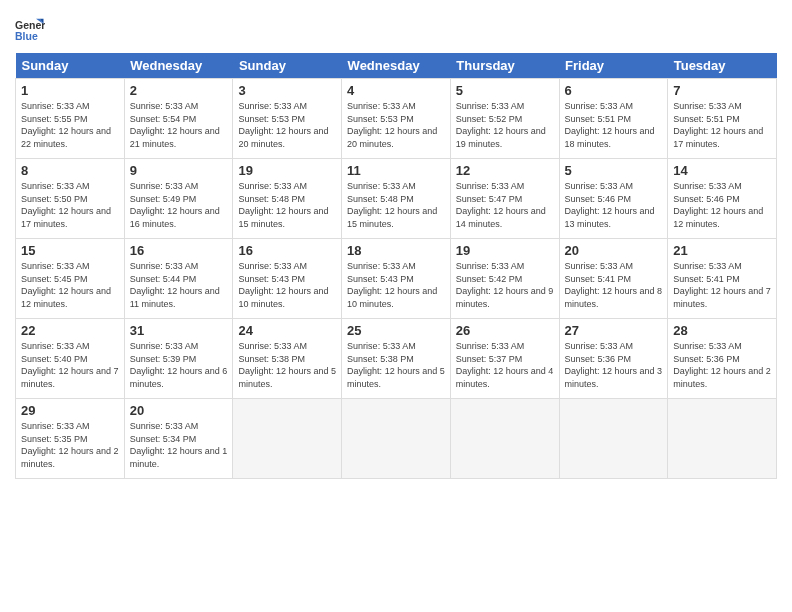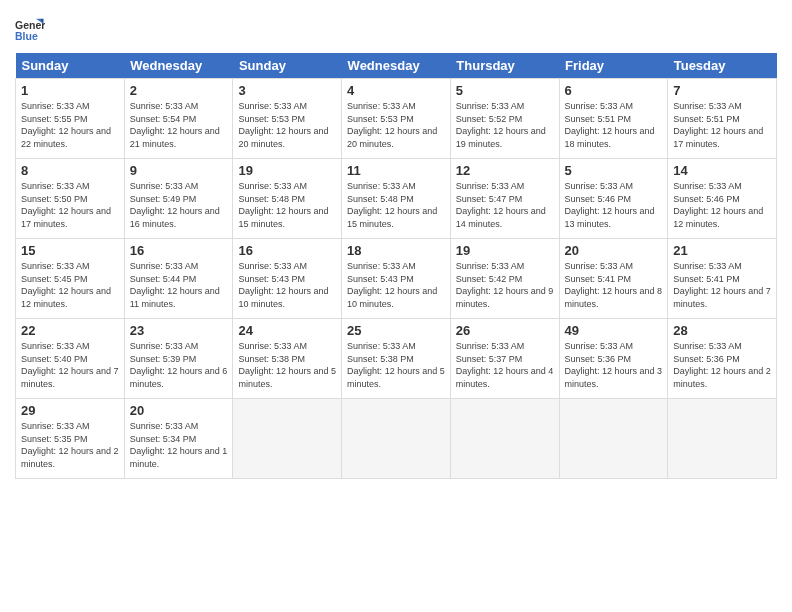--- a/index.html
+++ b/index.html
@@ -203,37 +203,37 @@
             <span class="day-number">21</span>
             <div class="day-info">Sunrise: 5:33 AM<br>Sunset: 5:41 PM<br>Daylight: 12 hours and 7 minutes.</div>
           </td>
         </tr>
         <tr>
           <td>
             <span class="day-number">22</span>
             <div class="day-info">Sunrise: 5:33 AM<br>Sunset: 5:40 PM<br>Daylight: 12 hours and 7 minutes.</div>
           </td>
           <td>
-            <span class="day-number">23</span>
+            <span class="day-number">31</span>
             <div class="day-info">Sunrise: 5:33 AM<br>Sunset: 5:39 PM<br>Daylight: 12 hours and 6 minutes.</div>
           </td>
           <td>
             <span class="day-number">24</span>
             <div class="day-info">Sunrise: 5:33 AM<br>Sunset: 5:38 PM<br>Daylight: 12 hours and 5 minutes.</div>
           </td>
           <td>
             <span class="day-number">25</span>
             <div class="day-info">Sunrise: 5:33 AM<br>Sunset: 5:38 PM<br>Daylight: 12 hours and 5 minutes.</div>
           </td>
           <td>
             <span class="day-number">26</span>
             <div class="day-info">Sunrise: 5:33 AM<br>Sunset: 5:37 PM<br>Daylight: 12 hours and 4 minutes.</div>
           </td>
           <td>
-            <span class="day-number">49</span>
+            <span class="day-number">27</span>
             <div class="day-info">Sunrise: 5:33 AM<br>Sunset: 5:36 PM<br>Daylight: 12 hours and 3 minutes.</div>
           </td>
           <td>
             <span class="day-number">28</span>
             <div class="day-info">Sunrise: 5:33 AM<br>Sunset: 5:36 PM<br>Daylight: 12 hours and 2 minutes.</div>
           </td>
         </tr>
         <tr>
           <td>
             <span class="day-number">29</span>

